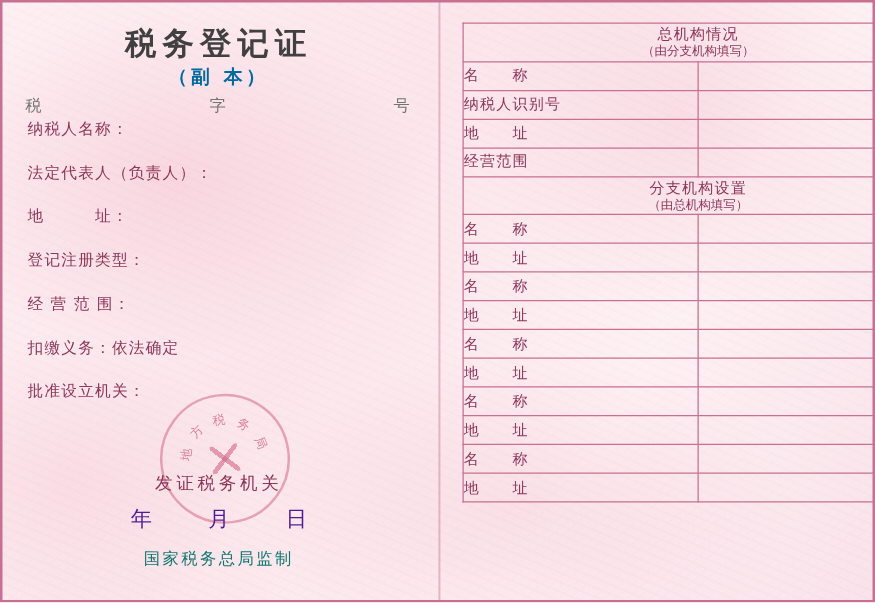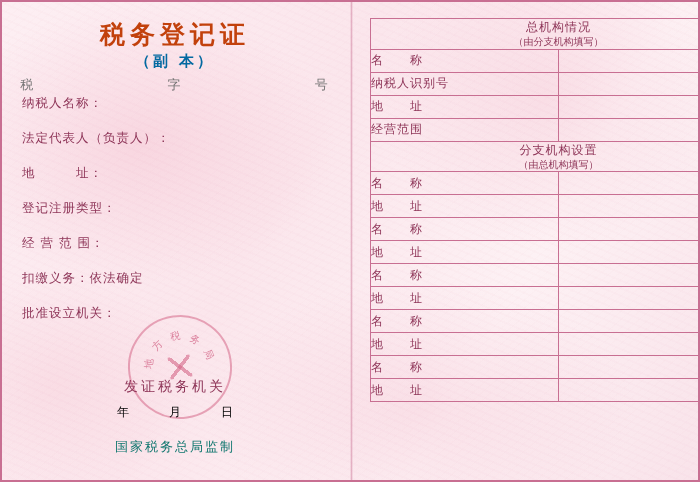--- a/index.html
+++ b/index.html
@@ -57,21 +57,21 @@
   }
   .title {
     position: absolute;
     top: 18px;
     left: 0; right: 0;
     text-align: center;
     font-family: "DejaVu Serif", serif;
     font-weight: bold;
     font-size: 25px;
     letter-spacing: 5px;
-    color: #c2410c;
+    color: #404040;
   }
   .subtitle {
     position: absolute;
     top: 52px;
     left: 0; right: 0;
     text-align: center;
     font-family: "DejaVu Serif", serif;
     font-weight: bold;
     font-size: 15px;
     letter-spacing: 3px;
@@ -112,21 +112,21 @@
     letter-spacing: 1px;
     filter: blur(0.35px);
   }
 
   .issuer {
     position: absolute;
     left: 0; right: 0;
     text-align: center;
   }
   .issuer-line1 { top: 378px; font-size: 14px; color: #8e3558; letter-spacing: 3px; }
-  .issuer-line2 { top: 404px; font-size: 12px; color: #000000; letter-spacing: 14px; padding-left: 14px;}
+  .issuer-line2 { top: 404px; font-size: 17px; color: #4c1d95; letter-spacing: 14px; padding-left: 14px;}
   .issuer-line3 { top: 438px; font-size: 13px; color: #0f766e; letter-spacing: 2px; }
 
   
   .seal {
     position: absolute;
     left: 128px;
     top: 315px;
     width: 100px;
     height: 100px;
     border: 2.5px solid rgba(201,62,104,0.55);

